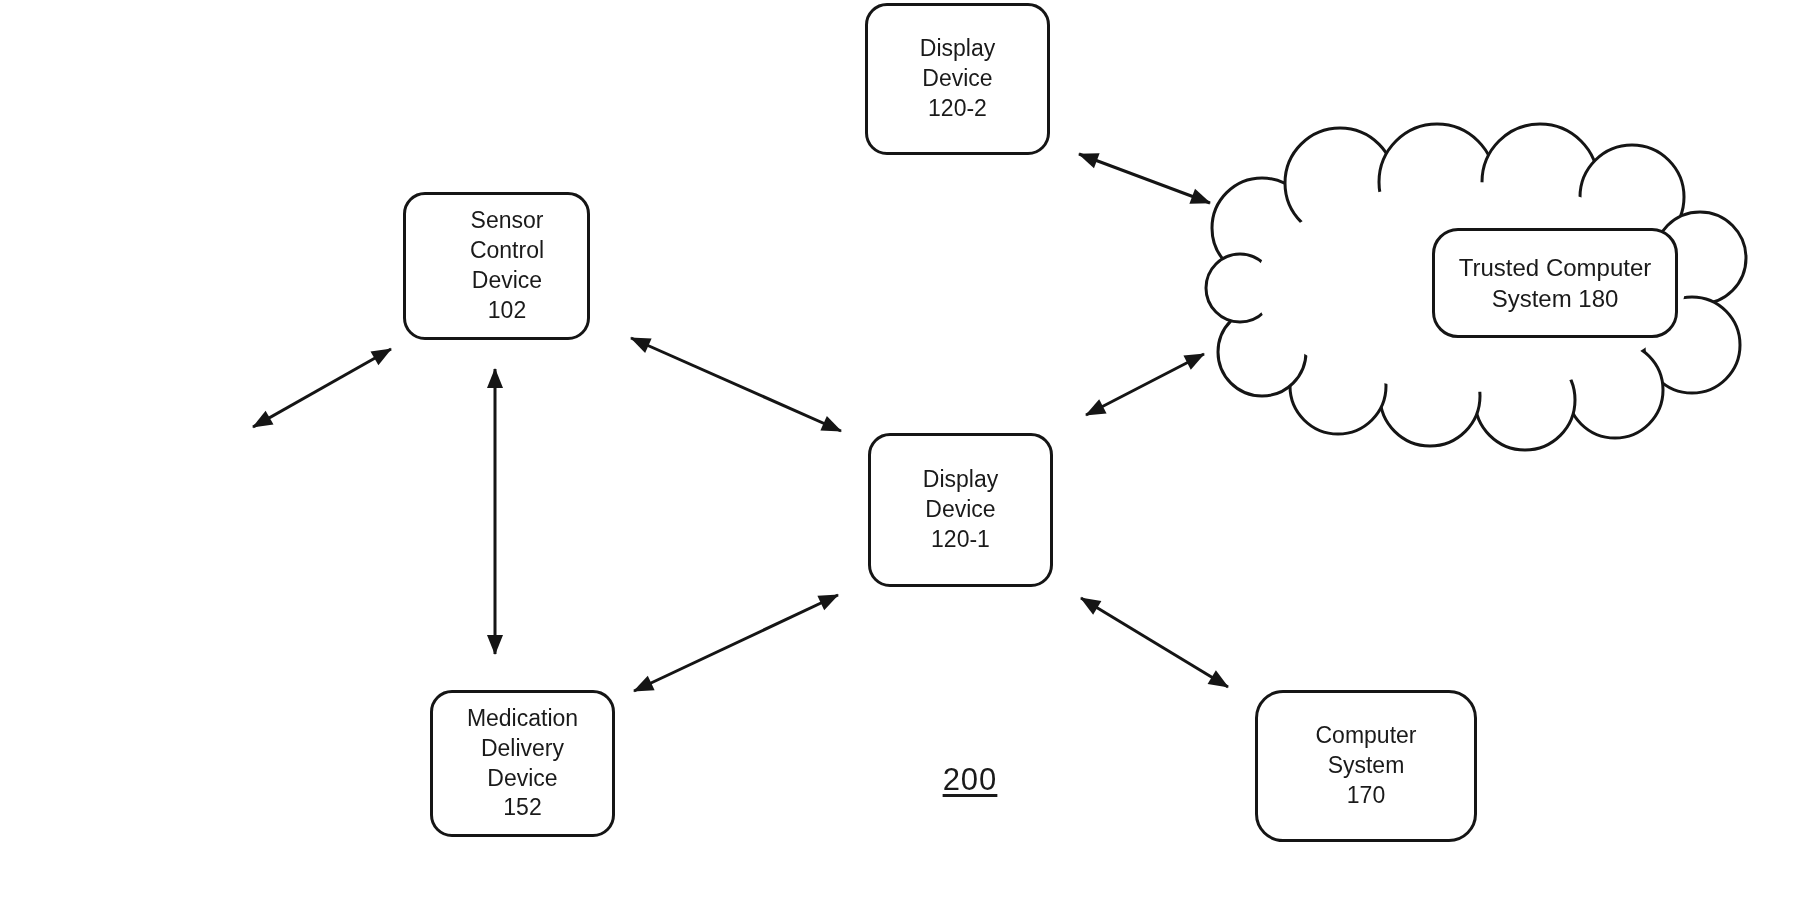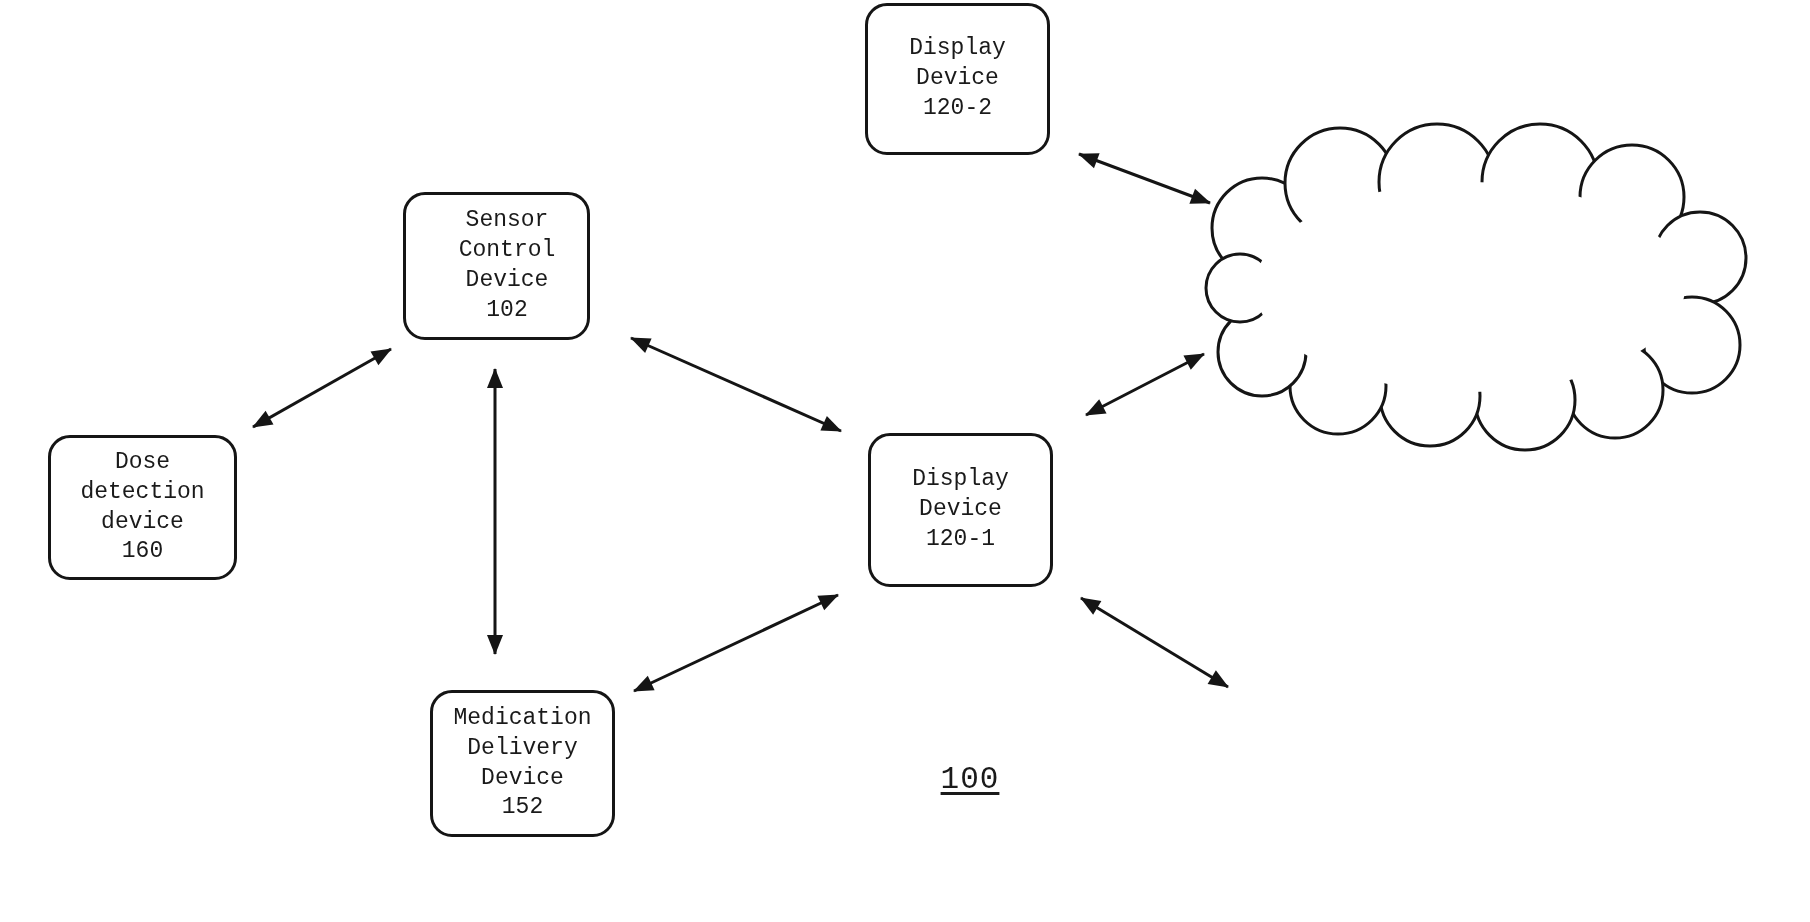--- a/index.html
+++ b/index.html
@@ -5,21 +5,21 @@
   html, body {
     margin: 0;
     padding: 0;
     background: #ffffff;
   }
   .canvas {
     position: relative;
     width: 1810px;
     height: 922px;
     background: #ffffff;
-    font-family: Liberation Mono, monospace;
+    font-family: Liberation Sans, sans-serif;
     color: #1a1a1a;
     overflow: hidden;
   }
   .diagram-layer {
     position: absolute;
     left: 0;
     top: 0;
     width: 1810px;
     height: 922px;
   }
@@ -111,32 +111,33 @@
 
   <div class="node-box" id="box-display-120-2">Display
 Device
 120-2</div>
 
   <div class="node-box" id="box-sensor">Sensor
 Control
 Device
 102</div>
 
-  <div class="node-box" id="box-dose">Dose
-detection
-device
-160</div>
 
   <div class="node-box" id="box-medication">Medication
 Delivery
 Device
 152</div>
 
   <div class="node-box" id="box-display-120-1">Display
 Device
 120-1</div>
 
+  <div class="node-box" id="box-computer">Computer
+System
+170</div>
+
+  <div class="node-box" id="box-trusted">Trusted Computer
+System 180</div>
 
 
-
-  <div class="figure-label">100</div>
+  <div class="figure-label">200</div>
 
 </div>
 
 </body></html>

